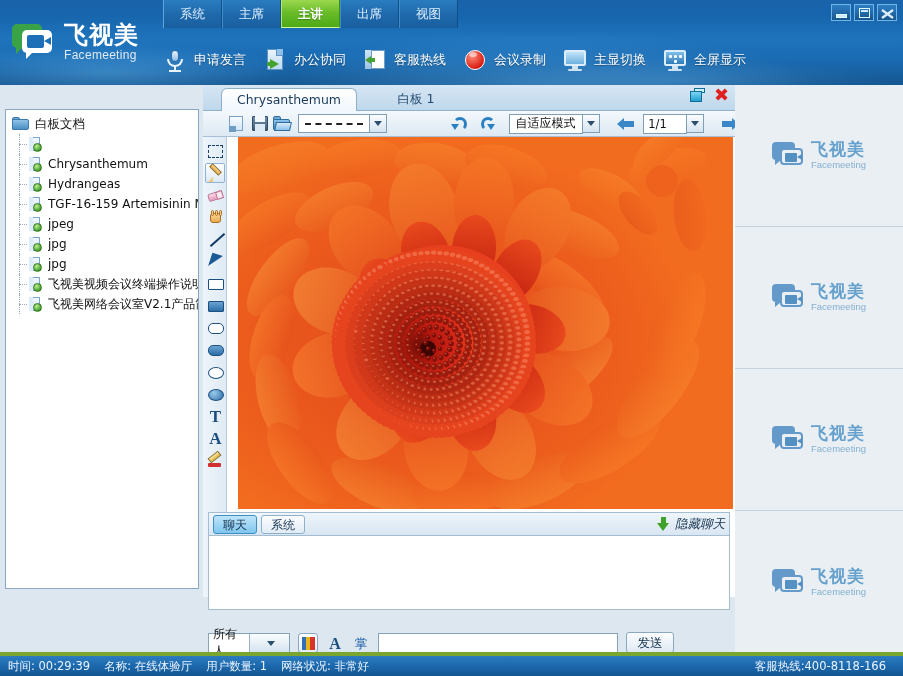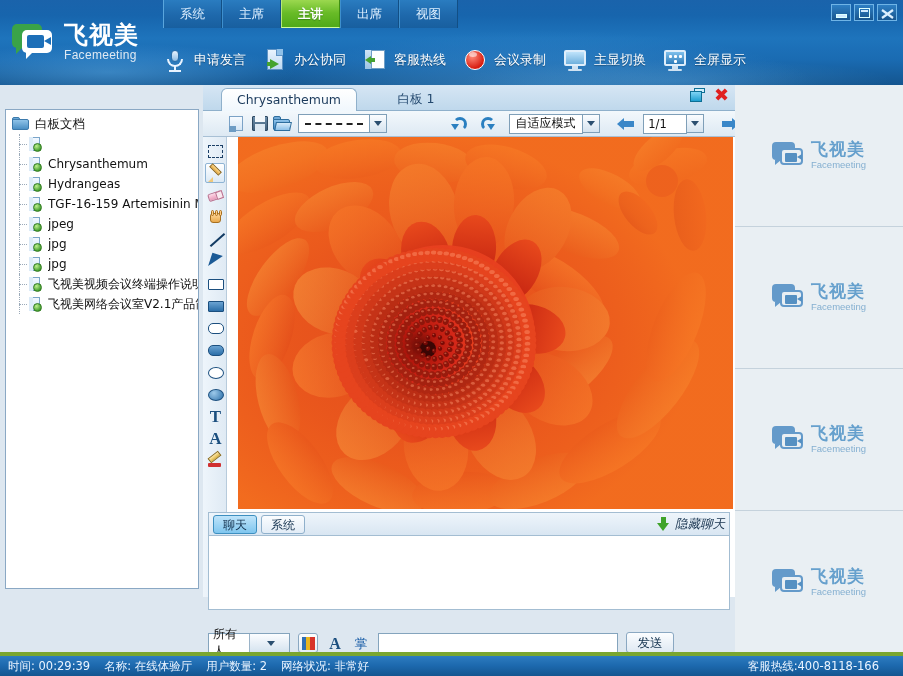--- a/index.html
+++ b/index.html
@@ -280,21 +280,21 @@
   .vl-cam::after{content:"";position:absolute;right:-5px;top:1px;border-top:3px solid transparent;border-bottom:3px solid transparent;border-right:5px solid #4e8bc0;}
   .vl-txt{ line-height:1;}
   .vl-cn{ font-size:17px;font-weight:bold;color:#5f9ccb;letter-spacing:1px;font-family:"DejaVu Sans",sans-serif;}
   .vl-en{ font-size:9.5px;color:#7faccf;margin-top:2px;}
 
   
   #statusbar{ position:absolute; left:0; top:654px; width:903px; height:22px;
      background:linear-gradient(180deg,#2d7cc0 0%,#1c68ad 50%,#14558f 100%);
      border-top:2px solid #7aa62f; display:flex; align-items:center; color:#eaf4ff; font-size:11.5px;}
   #statusbar .sl{ display:flex; gap:14px; padding-left:8px; font-family:"DejaVu Sans", sans-serif;}
-  #statusbar .sr{ margin-left:auto; padding-right:24px; font-family:"DejaVu Sans", sans-serif;text-align:center;}
+  #statusbar .sr{ margin-left:auto; padding-right:17px; font-family:"DejaVu Sans", sans-serif;text-align:center;}
   .greenline{ position:absolute; left:0; top:652px; width:903px; height:3px; background:#7aa62f;}
 </style>
 </head>
 <body>
 
 <div id="header">
 
   <div id="menutabs">
     <div class="mtab">系统</div>
     <div class="mtab">主席</div>
@@ -1909,17 +1909,17 @@
     </div>
   </div>
 </div>
 
 <div class="greenline"></div>
 
 <div id="statusbar">
   <div class="sl">
     <span>时间: 00:29:39</span>
     <span>名称: 在线体验厅</span>
-    <span>用户数量: 2</span>
+    <span>用户数量: 1</span>
     <span>网络状况: 非常好</span>
   </div>
   <div class="sr">客服热线:400-8118-166</div>
 </div>
 
 </body></html>

